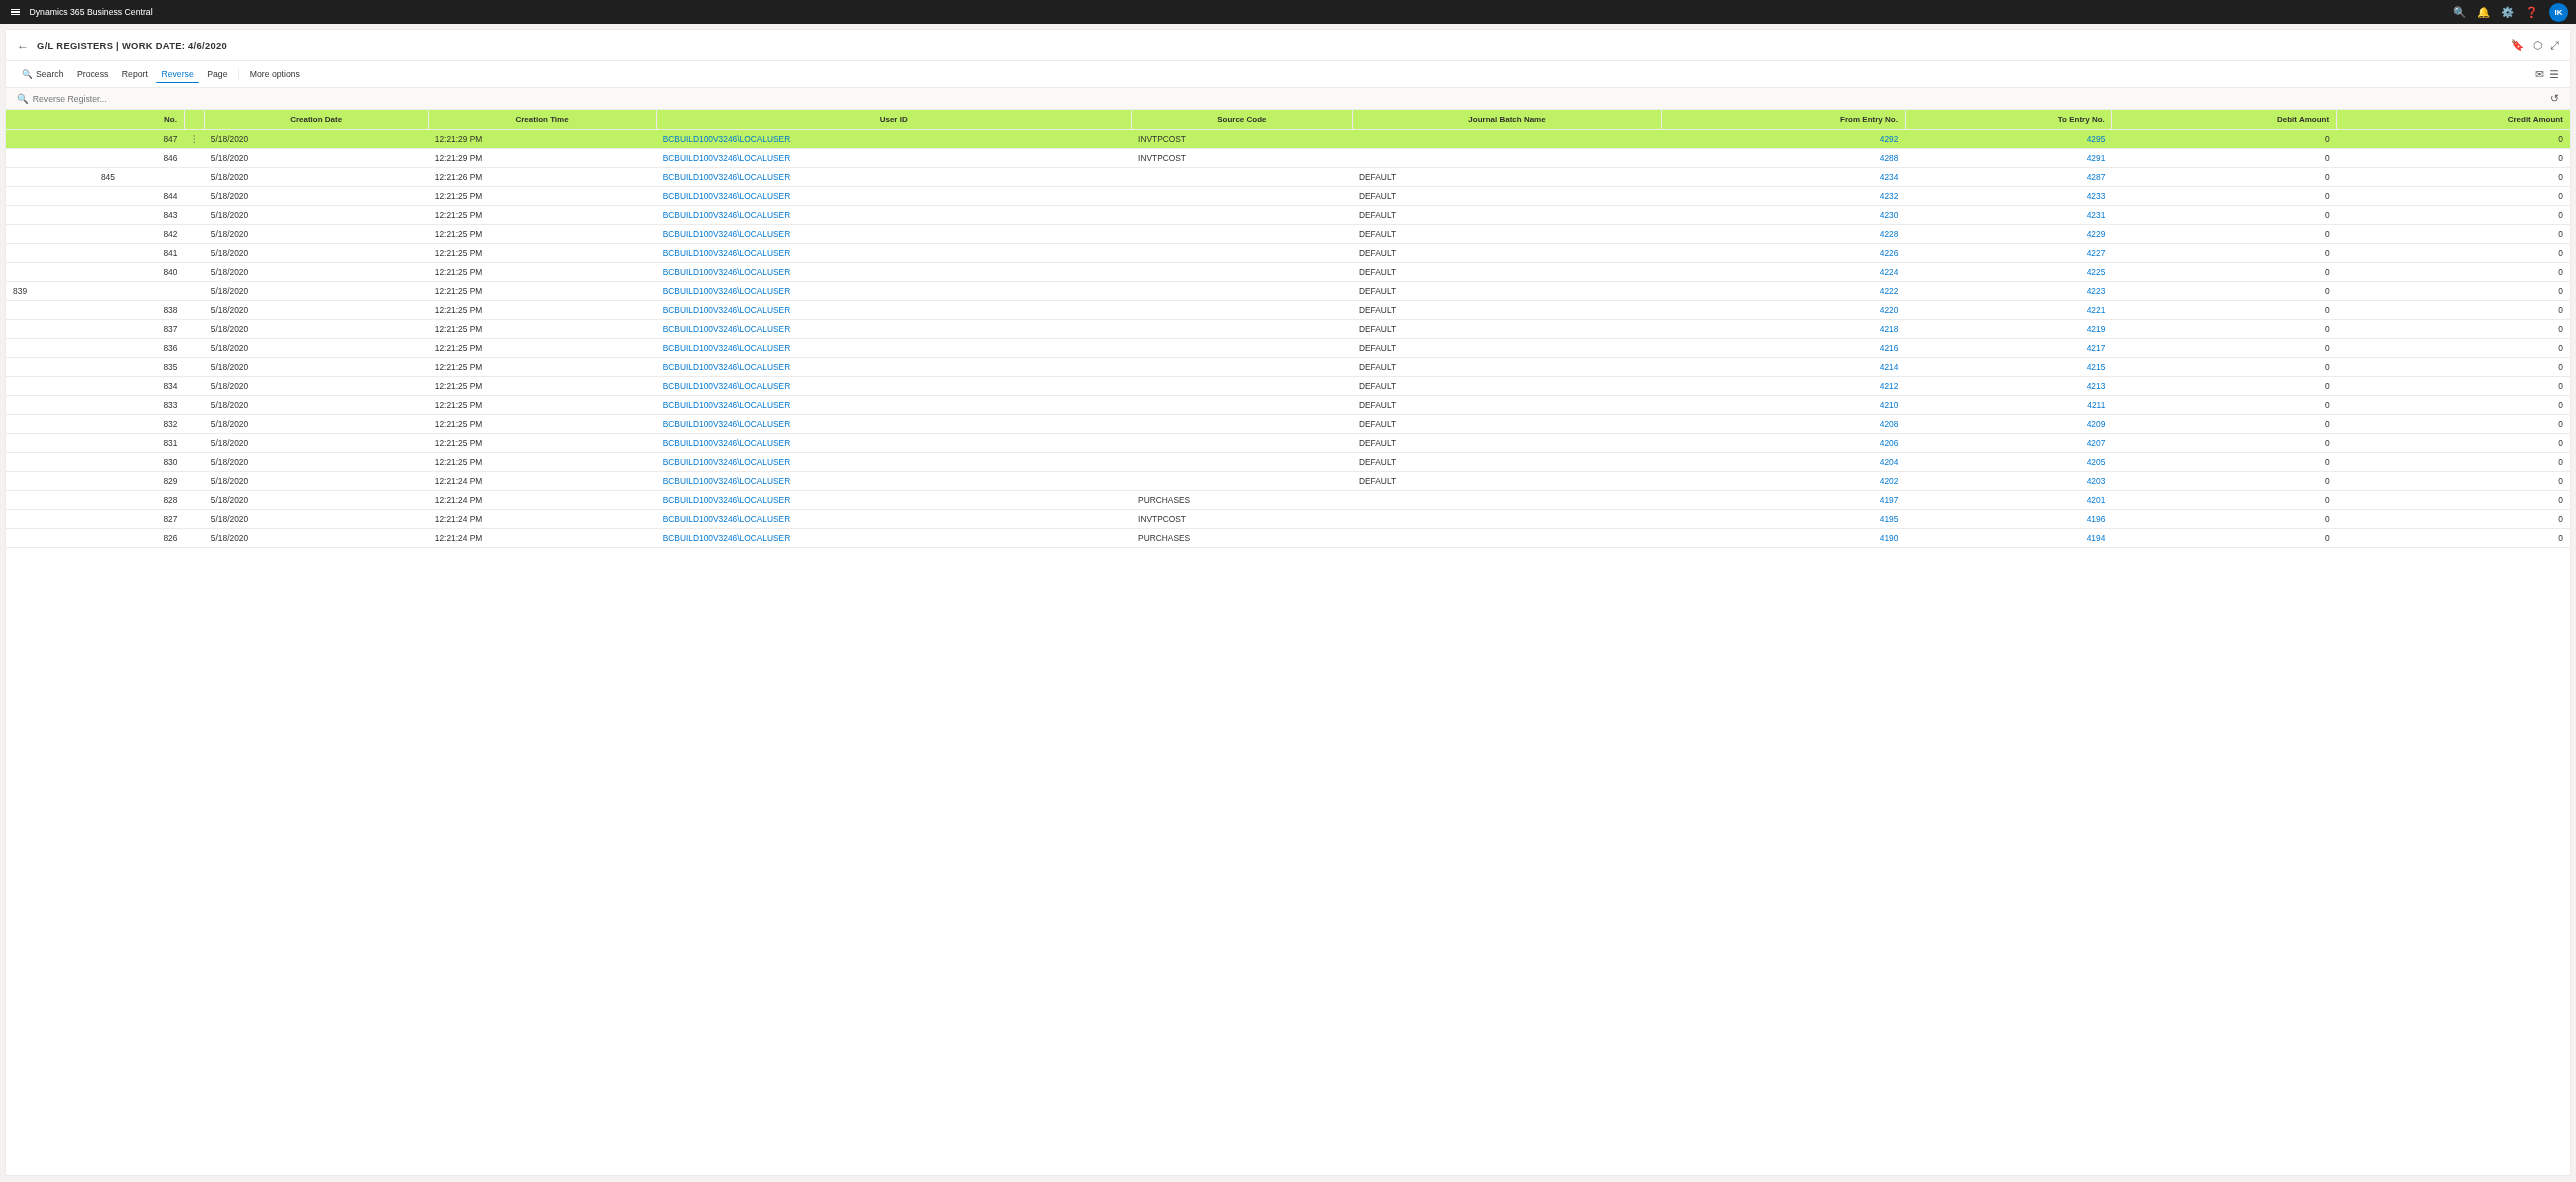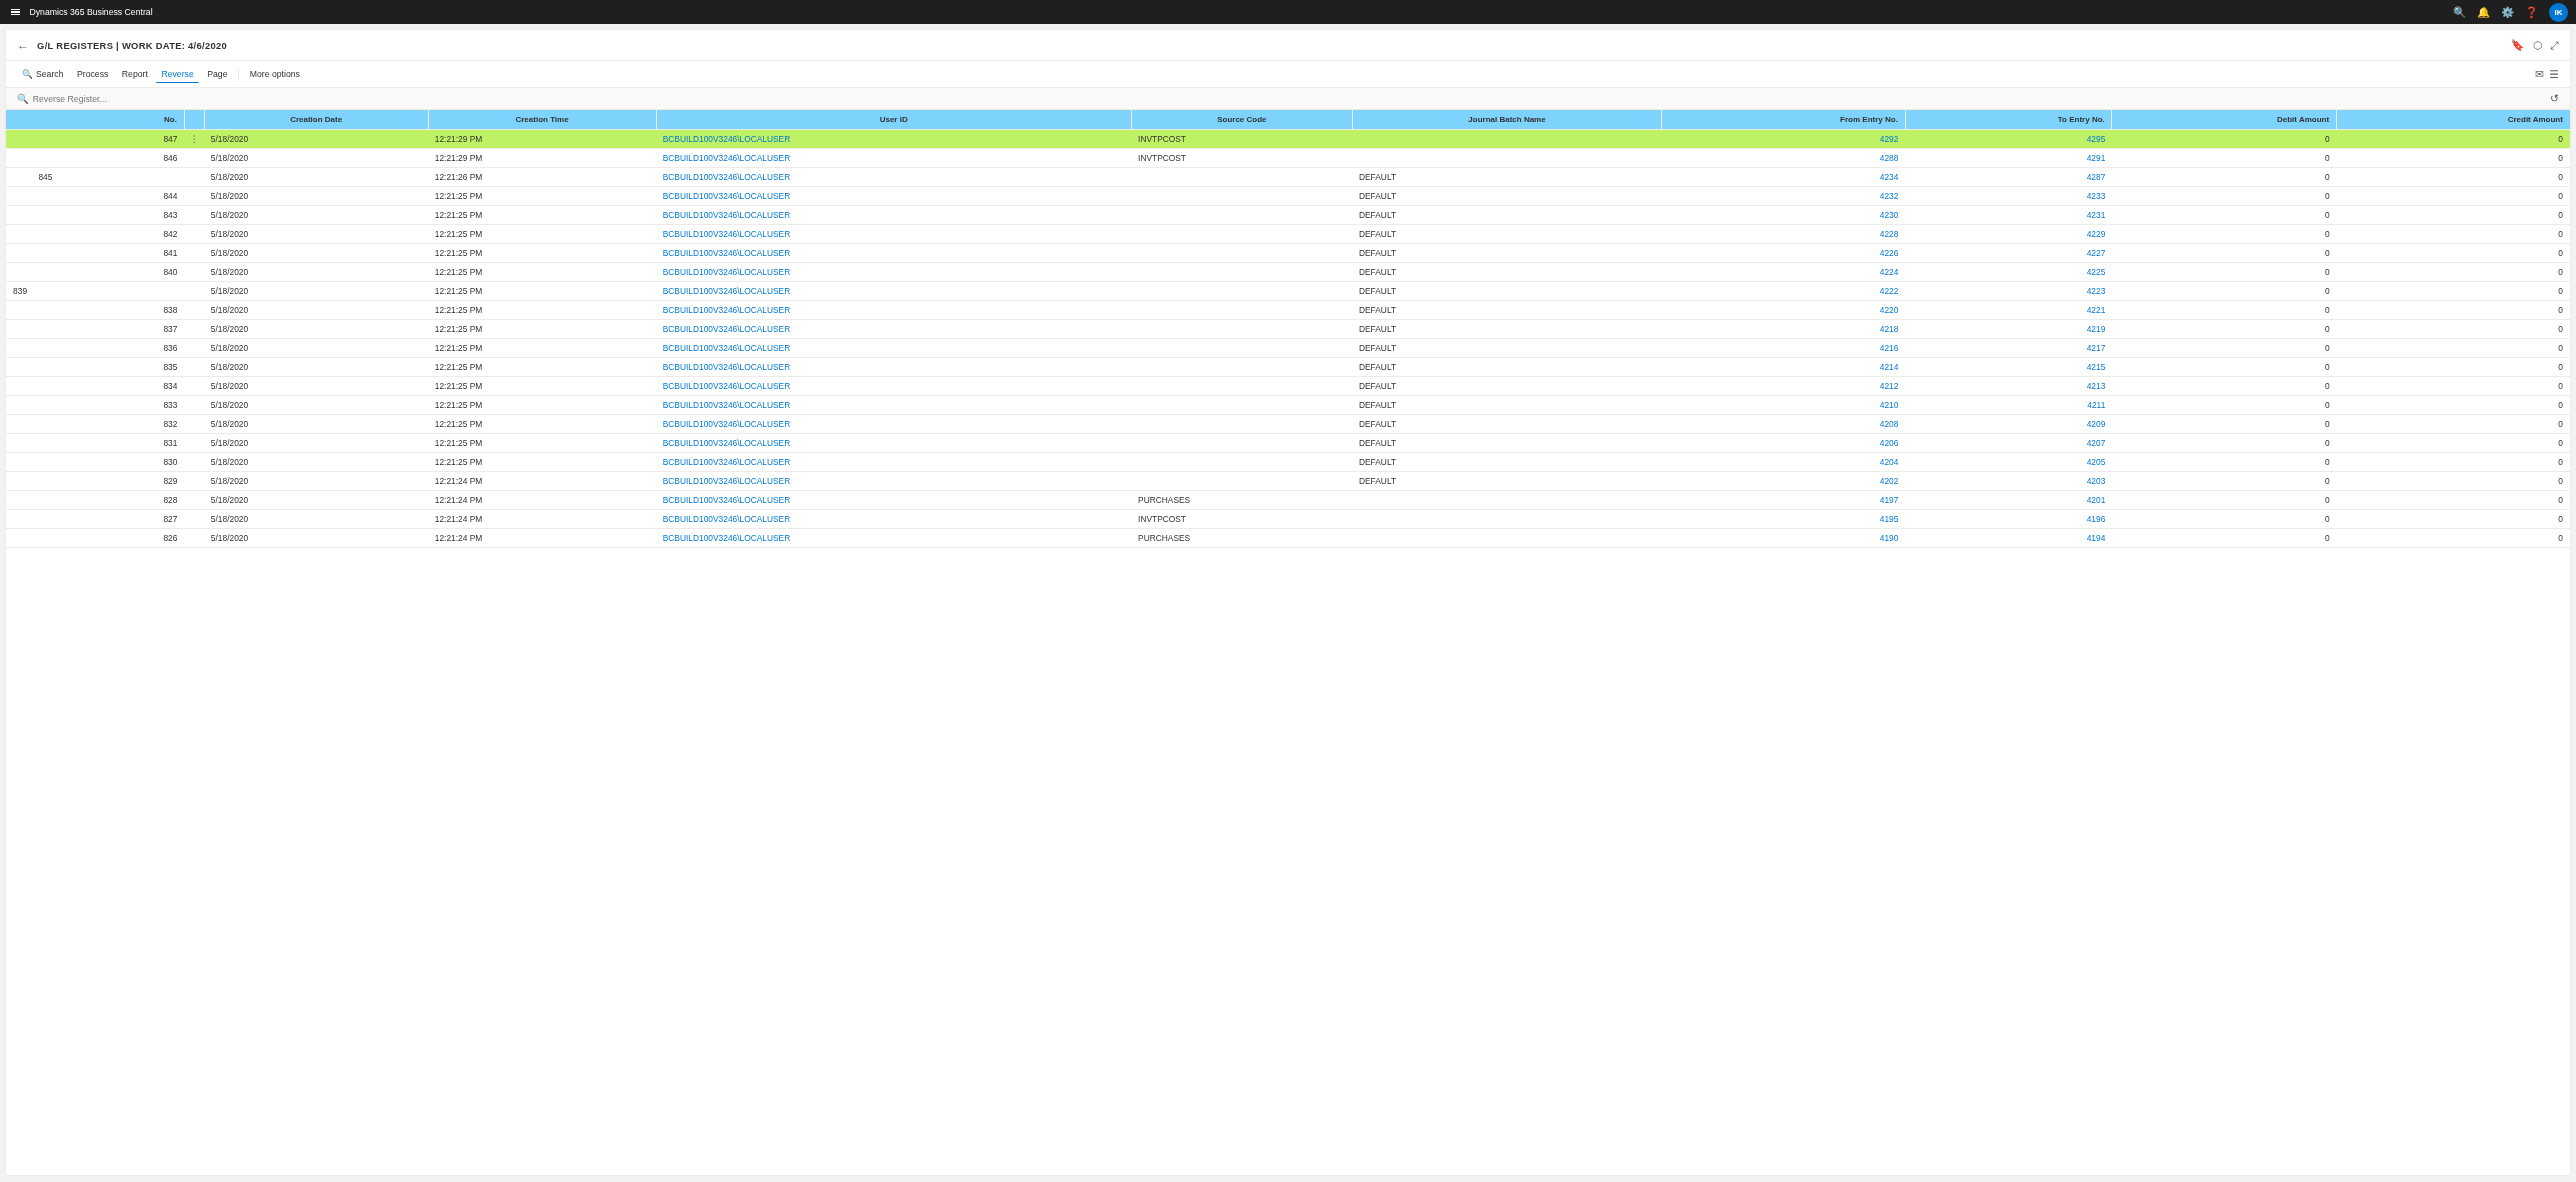--- a/index.html
+++ b/index.html
@@ -183,21 +183,21 @@
     .table-container {
       flex: 1;
       overflow: auto;
     }
     table {
       width: 100%;
       border-collapse: collapse;
       font-size: 8.4px;
     }
     thead tr {
-      background: #7dd3fc;
+      background: #bef264;
       border-bottom: 0.7px solid #edebe9;
     }
     thead th {
       text-align: center;
       padding: 4.7px 6.7px;
       font-weight: 600;
       color: #323130;
       white-space: nowrap;
       border-right: 0.7px solid #edebe9;
       font-size: 8px;
@@ -338,21 +338,21 @@
             <td>12:21:29 PM</td>
             <td><a class="link-cell" href="#">BCBUILD100V3246\LOCALUSER</a></td>
             <td>INVTPCOST</td>
             <td></td>
             <td style="text-align: right;"><a class="link-cell" href="#">4288</a></td>
             <td style="text-align: right;"><a class="link-cell" href="#">4291</a></td>
             <td style="text-align: right;">0</td>
             <td style="text-align: right;">0</td>
           </tr>
           <tr>
-            <td style="text-align: left; padding-left: 32px;">845</td>
+            <td style="text-align: center; padding-left: 32px;">845</td>
             <td style="text-align: center; padding: 0px 2.7px;"></td>
             <td>5/18/2020</td>
             <td>12:21:26 PM</td>
             <td><a class="link-cell" href="#">BCBUILD100V3246\LOCALUSER</a></td>
             <td></td>
             <td>DEFAULT</td>
             <td style="text-align: right;"><a class="link-cell" href="#">4234</a></td>
             <td style="text-align: right;"><a class="link-cell" href="#">4287</a></td>
             <td style="text-align: right;">0</td>
             <td style="text-align: right;">0</td>

